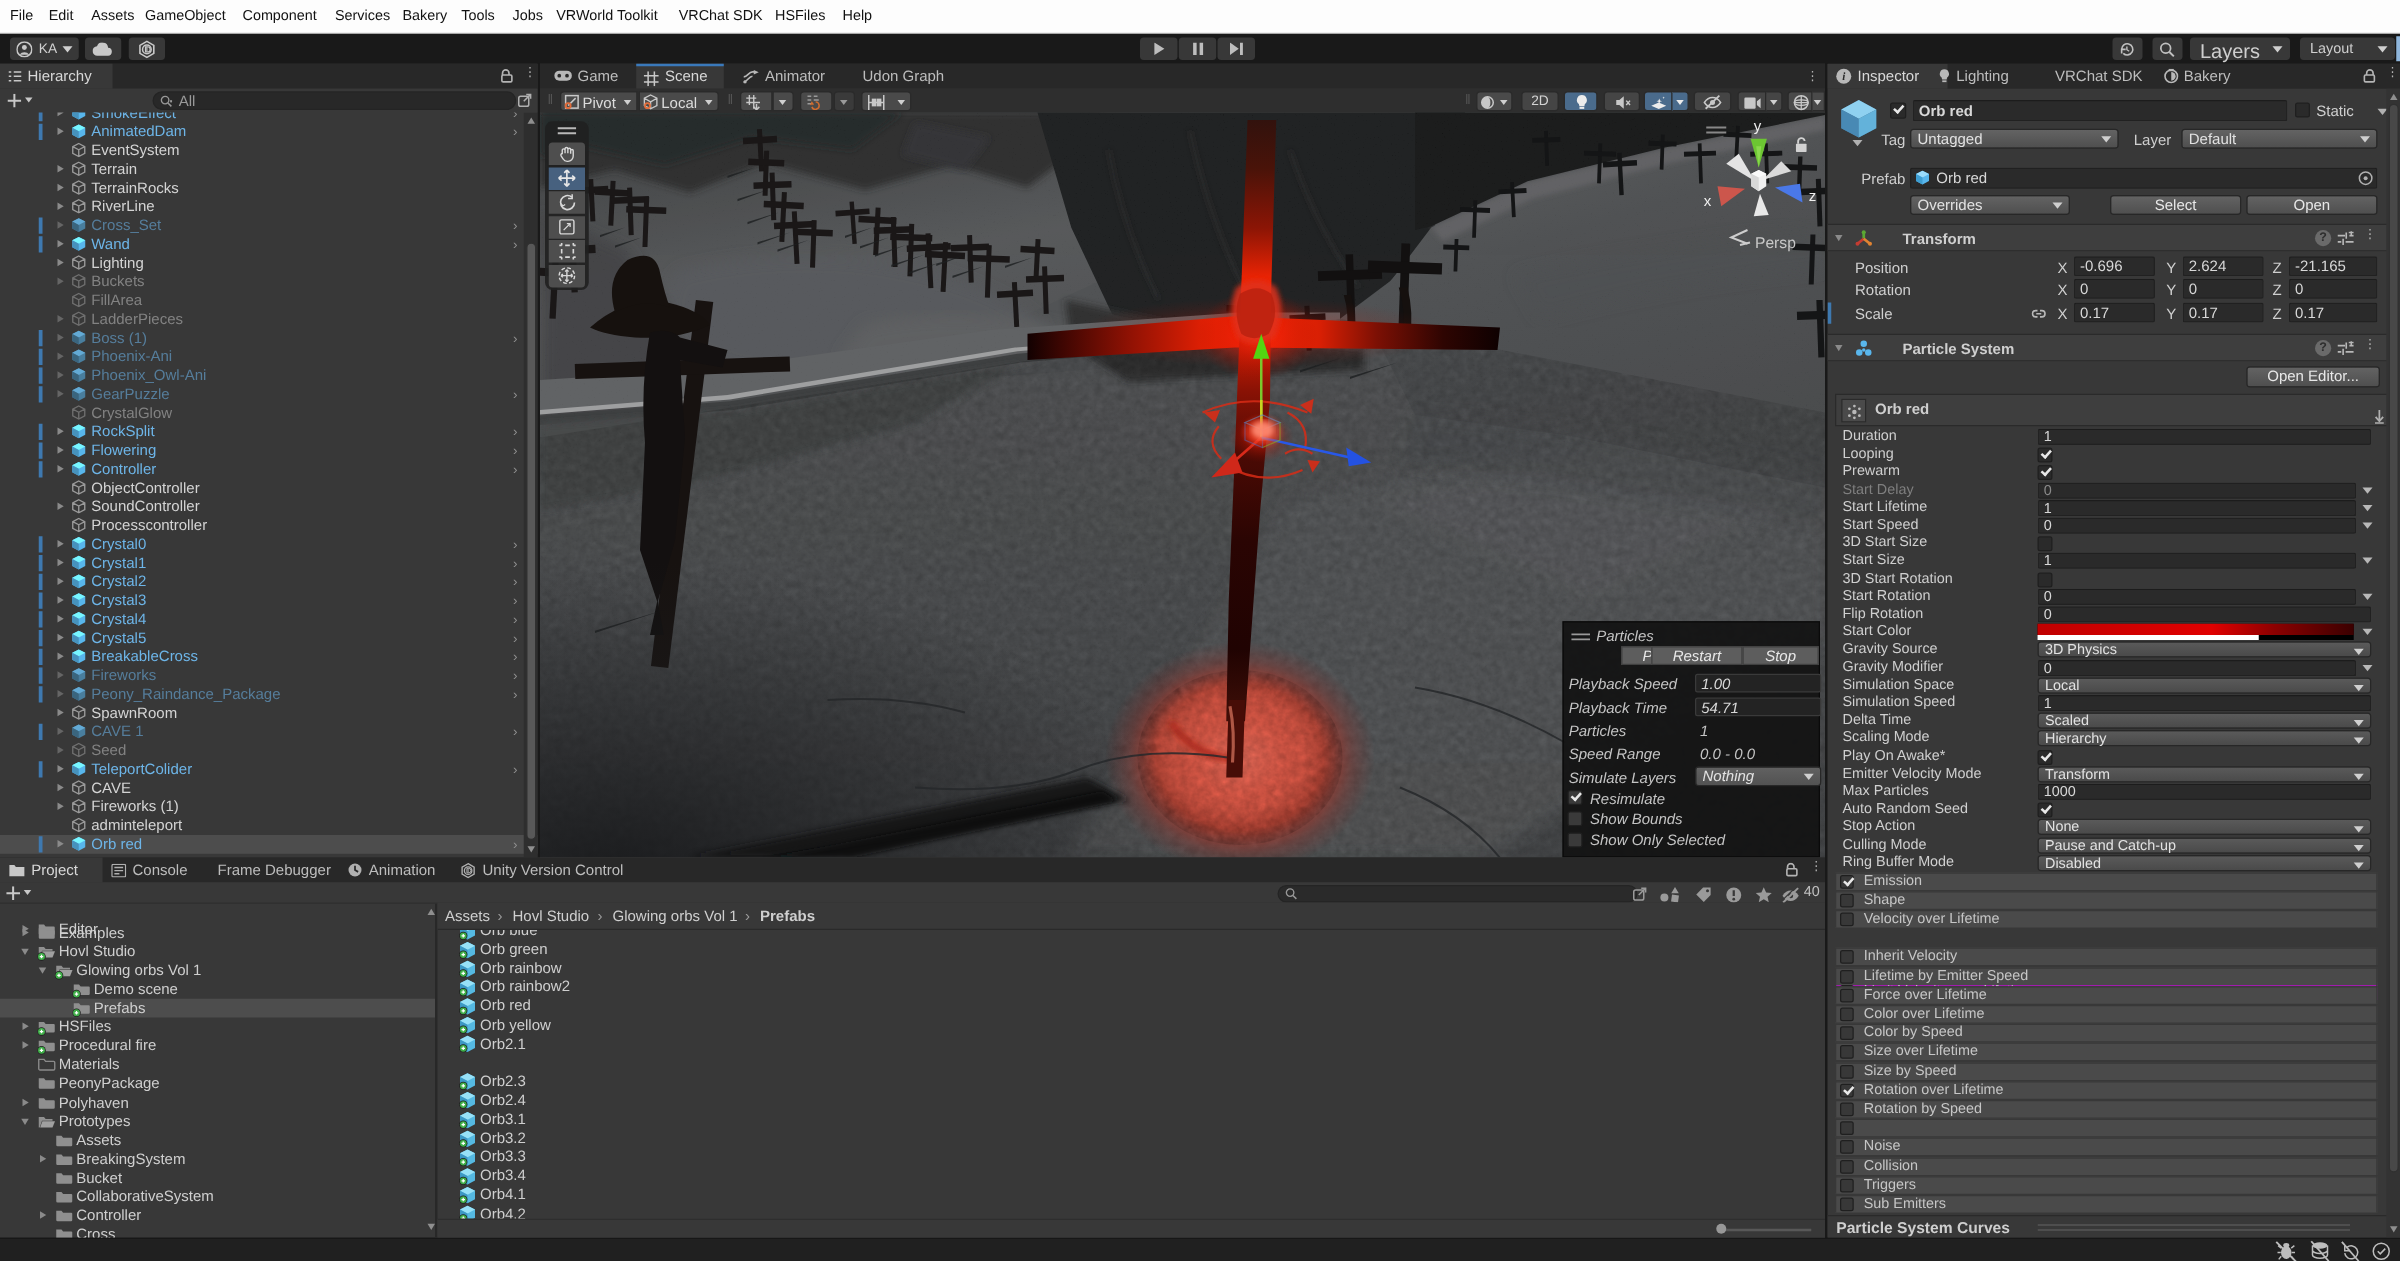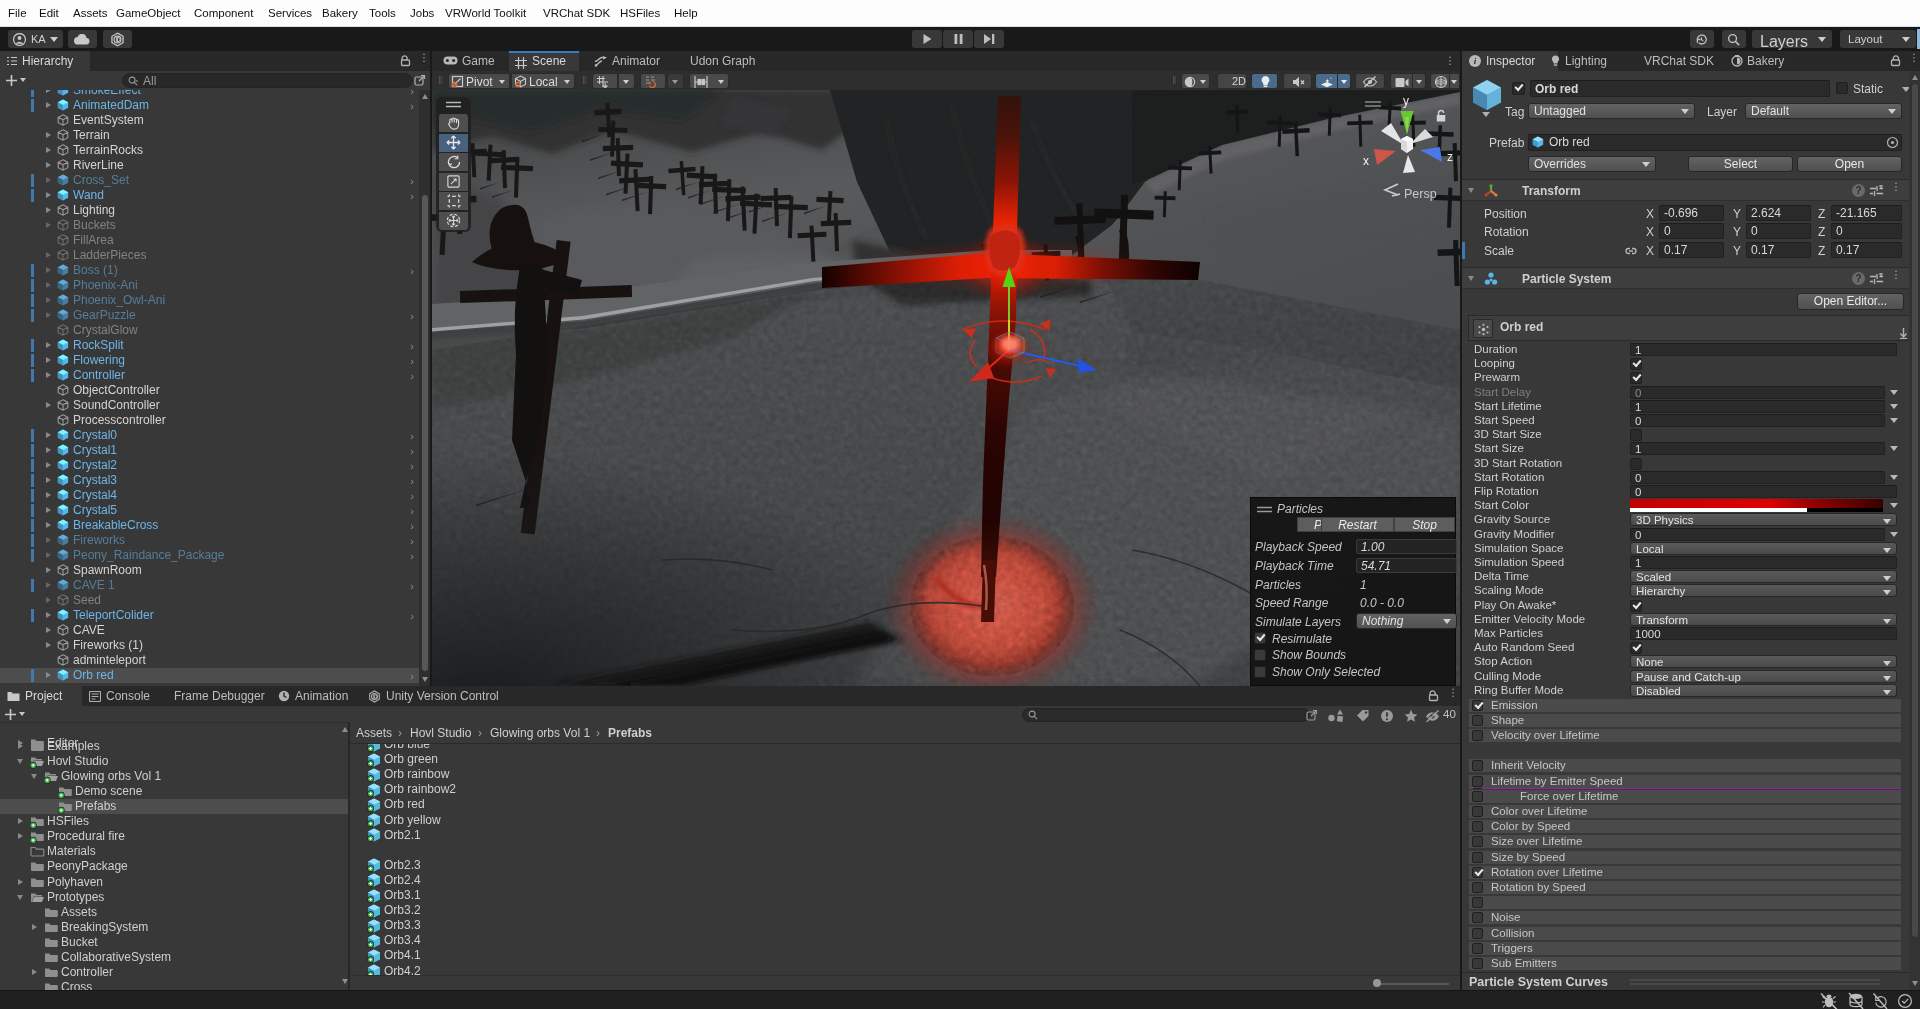--- a/index.html
+++ b/index.html
@@ -634,21 +634,21 @@
 <span style="position:absolute;right:4px;top:6px;width:0;height:0;border-left:3.5px solid transparent;border-right:3.5px solid transparent;border-top:4.5px solid #cfcfcf;"></span>
         </div>
 <span style="position:absolute;left:740px;top:3px;color:#555;font-size:11px;">‖</span>
 <div style="position:absolute;left:749px;top:2px;width:29px;height:16px;background:#4a4a4a;border:1px solid #2a2a2a;border-radius:3px;">
 <svg width="12" height="12" style="position:absolute;left:2px;top:1.5px" viewBox="0 0 13 13">
             <circle cx="6.5" cy="6.5" r="5" fill="none" stroke="#c8c8c8" stroke-width="1.3"></circle>
             <path d="M6.5 1.5 a5 5 0 0 0 0 10 a2.5 5 0 0 0 0-10" fill="#c8c8c8"></path>
           </svg>
 <span style="position:absolute;right:3px;top:6px;width:0;height:0;border-left:3.5px solid transparent;border-right:3.5px solid transparent;border-top:4.5px solid #cfcfcf;"></span>
         </div>
-<div style="position:absolute;left:785px;top:2px;width:30px;height:16px;background:#454545;border:1px solid #2a2a2a;border-radius:3px;color:#d4d4d4;font-size:11px;text-align:right;line-height:14px;">2D</div>
+<div style="position:absolute;left:785px;top:2px;width:30px;height:16px;background:#454545;border:1px solid #2a2a2a;border-radius:3px;color:#d4d4d4;font-size:11px;text-align:center;line-height:14px;">2D</div>
 <div style="position:absolute;left:819px;top:2px;width:27px;height:16px;background:#4a6b8c;border:1px solid #2a2a2a;border-radius:3px;">
 <svg width="11" height="13" style="position:absolute;left:8px;top:1px" viewBox="0 0 11 13">
             <path d="M5.5 1 a4 4 0 0 1 2.4 7.2 l-.4 1.8 h-4 l-.4-1.8 A4 4 0 0 1 5.5 1 Z" fill="#ececec"></path>
             <rect x="3.6" y="10.5" width="3.8" height="1.6" fill="#ececec"></rect>
           </svg>
         </div>
 <div style="position:absolute;left:851px;top:2px;width:29px;height:16px;background:#454545;border:1px solid #2a2a2a;border-radius:3px;">
 <svg width="13" height="12" style="position:absolute;left:8px;top:2px" viewBox="0 0 13 12">
             <path d="M1 4 h2.5 L7 1 v10 L3.5 8 H1 Z" fill="#c8c8c8"></path>
             <path d="M9 4.5 l3 3.5 M12 4.5 L9 8" stroke="#c8c8c8" stroke-width="1.2"></path>
@@ -1376,21 +1376,21 @@
       <div class="abs" style="left:6px;top:707.3px;width:434px;height:14.2px;background:#4a4a4a;border:1px solid #383838;border-bottom:none;">
 <div class="cb" style="left:3px;top:1px;width:11px;height:11px;background:#383838;"></div>
 <span class="lbl" style="left:22px;top:0px;font-size:11.5px;color:#c6c6c6;">Inherit Velocity</span>
       </div>
       <div class="abs" style="left:6px;top:722.5px;width:434px;height:14.2px;background:#4a4a4a;border:1px solid #383838;border-bottom:none;">
 <div class="cb" style="left:3px;top:1px;width:11px;height:11px;background:#383838;"></div>
 <span class="lbl" style="left:22px;top:0px;font-size:11.5px;color:#c6c6c6;">Lifetime by Emitter Speed</span>
       </div>
       <div class="abs" style="left:6px;top:737.7px;width:434px;height:14.2px;background:#4a4a4a;border:1px solid #383838;border-bottom:none;">
 <div class="cb" style="left:3px;top:1px;width:11px;height:11px;background:#383838;"></div>
-<span class="lbl" style="left:22px;top:0px;font-size:11.5px;color:#c6c6c6;margin-left:29px;">Force over Lifetime</span>
+<span class="lbl" style="left:22px;top:0px;font-size:11.5px;color:#c6c6c6;">Force over Lifetime</span>
       </div>
       <div class="abs" style="left:6px;top:752.9px;width:434px;height:14.2px;background:#4a4a4a;border:1px solid #383838;border-bottom:none;">
 <div class="cb" style="left:3px;top:1px;width:11px;height:11px;background:#383838;"></div>
 <span class="lbl" style="left:22px;top:0px;font-size:11.5px;color:#c6c6c6;">Color over Lifetime</span>
       </div>
       <div class="abs" style="left:6px;top:768.1px;width:434px;height:14.2px;background:#4a4a4a;border:1px solid #383838;border-bottom:none;">
 <div class="cb" style="left:3px;top:1px;width:11px;height:11px;background:#383838;"></div>
 <span class="lbl" style="left:22px;top:0px;font-size:11.5px;color:#c6c6c6;">Color by Speed</span>
       </div>
       <div class="abs" style="left:6px;top:783.3px;width:434px;height:14.2px;background:#4a4a4a;border:1px solid #383838;border-bottom:none;">

